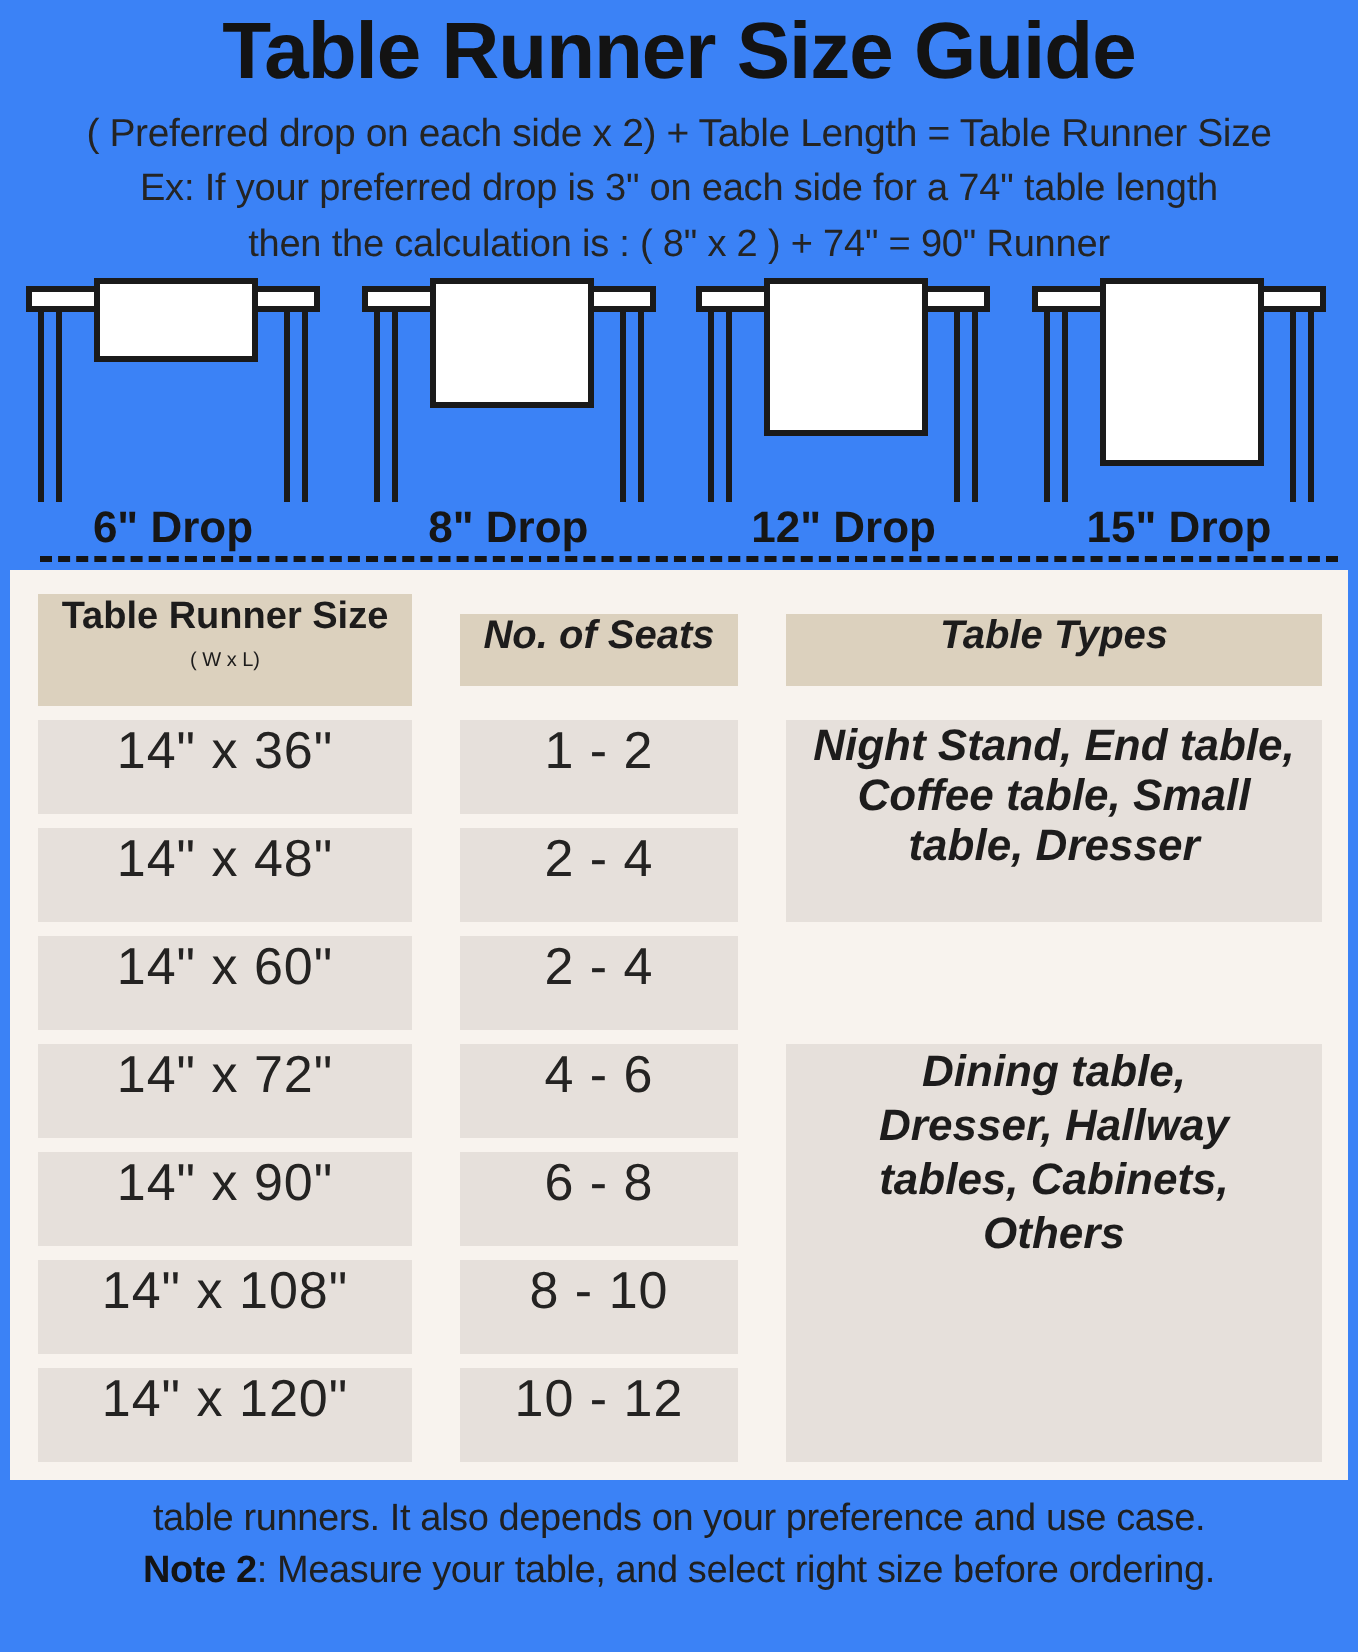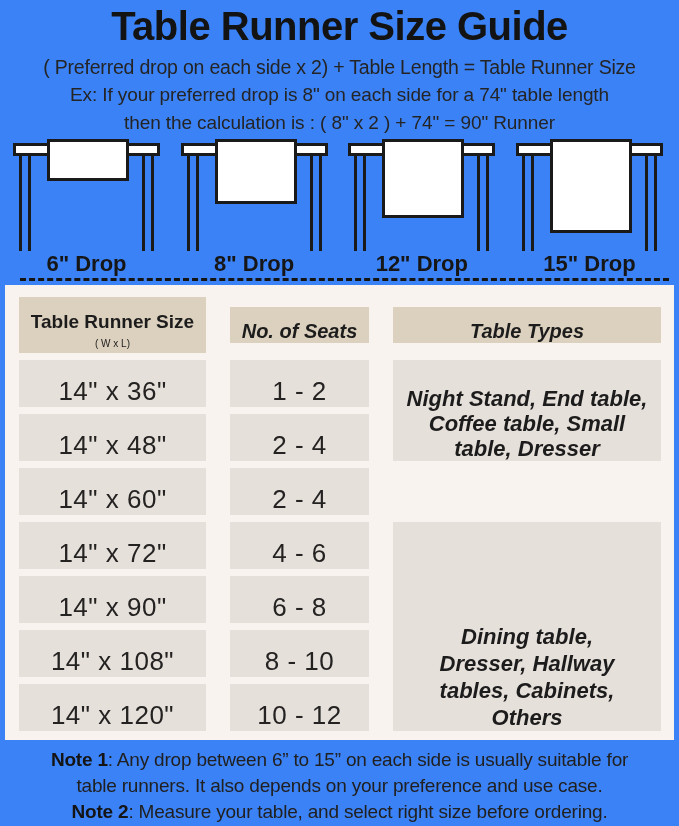--- a/index.html
+++ b/index.html
@@ -76,21 +76,21 @@
     grid-template-columns: 187px 139px 268px;
     grid-template-rows: 56px repeat(7, 47px);
     column-gap: 24px;
     row-gap: 7px;
   }
   .cell {
     background: #e6e0db;
     display: flex;
     flex-direction: column;
     align-items: center;
-    justify-content: flex-end;
+    justify-content: flex-start;
     text-align: center;
   }
   .hdr { background: #dcd1be; font-weight: bold; }
   .hdr-size { grid-column: 1; grid-row: 1; }
   .hdr-size .line1 { font-size: 19px; line-height: 24px; }
   .hdr-size .line2 { font-size: 10px; font-weight: normal; line-height: 19px; }
   .hdr-seats, .hdr-types { font-size: 20px; height: 36px; align-self: center; width: 100%; font-style: italic; }
   .hdr-seats { grid-column: 2; grid-row: 1; }
   .hdr-types { grid-column: 3; grid-row: 1; }
   .val { font-size: 26px; font-weight: normal; color: #242322; letter-spacing: 0.5px; }
@@ -114,21 +114,21 @@
   .notes strong { color: #141414; }
 </style>
 </head>
 <body>
 
 <div class="page">
 
   <div class="hero">
     <div class="title">Table Runner Size Guide</div>
     <div class="formula">( Preferred drop on each side x 2) + Table Length = Table Runner Size</div>
-    <div class="example-line">Ex: If your preferred drop is 8" on each side for a 74" table length</div>
+    <div class="example-line">Ex: If your preferred drop is 3" on each side for a 74" table length</div>
     <div class="example-line">then the calculation is : ( 8" x 2 ) + 74" = 90" Runner</div>
   </div>
 
   <div class="figures-row">
 
     <div class="figure">
       <svg class="fig-svg" viewBox="0 0 147 112" aria-hidden="true">
         <path class="stroke" d="M7.5 10 V112 M16.5 10 V112 M130.5 10 V112 M139.5 10 V112"></path>
         <rect class="filled" x="1.5" y="5.5" width="144" height="10"></rect>
         <rect class="filled" x="35.5" y="1.5" width="79" height="39"></rect>
@@ -203,18 +203,17 @@
 table, Dresser</div>
       <div class="cell types-cell group-c">Dining table,
 Dresser, Hallway
 tables, Cabinets,
 Others</div>
 
     </div>
   </div>
 
   <div class="notes">
-    <div class="note-line"><strong>Note 1</strong><span>: Any drop between 6” to 15” on each side is usually suitable for</span></div>
     <div class="note-line">table runners. It also depends on your preference and use case.</div>
     <div class="note-line"><strong>Note 2</strong><span>: Measure your table, and select right size before ordering.</span></div>
   </div>
 
 </div>
 
 </body></html>

